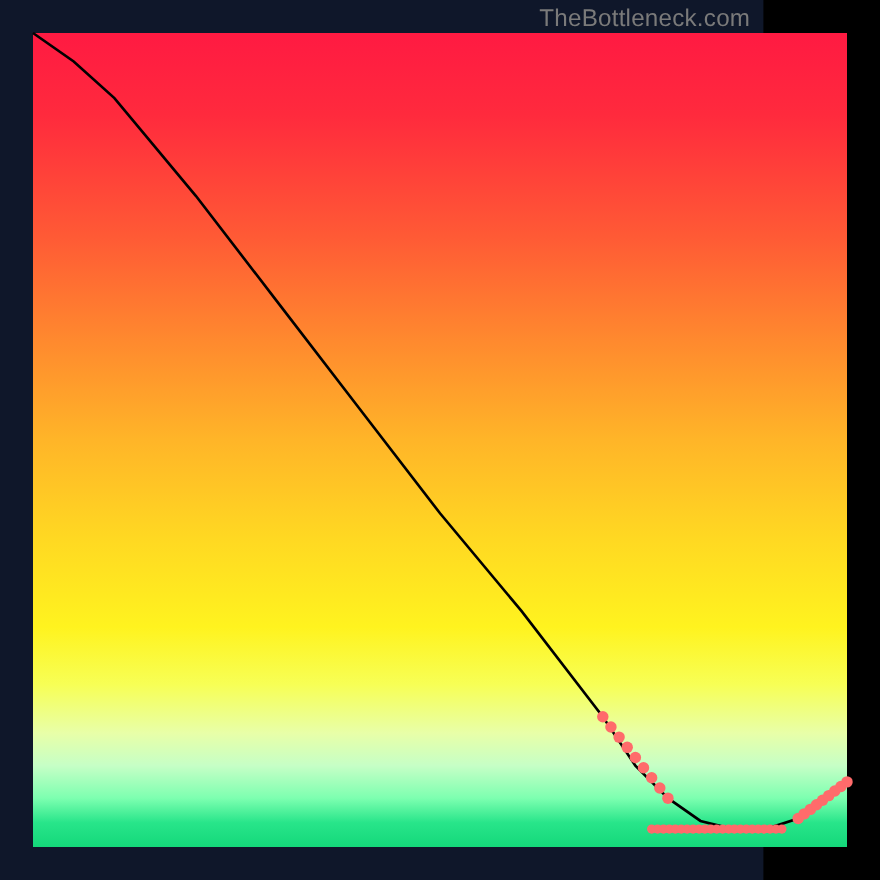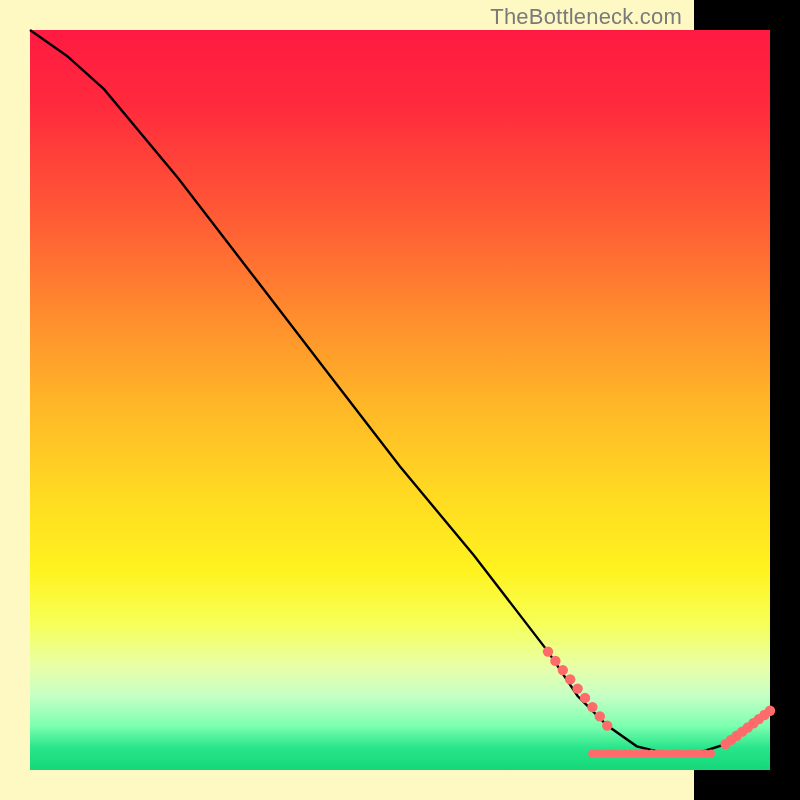--- a/index.html
+++ b/index.html
@@ -8,21 +8,21 @@
     width: 800px;
     height: 800px;
     background: #000;
     overflow: hidden;
     font-family: Arial, Helvetica, sans-serif;
   }
   .frame {
     position: relative;
     width: 694px;
     height: 800px;
-    background: #fef9c3;
+    background: #0f172a;
   }
   .plot {
     position: absolute;
     left: 30px;
     top: 30px;
     width: 740px;
     height: 740px;
     
     background: linear-gradient(
       to bottom,

